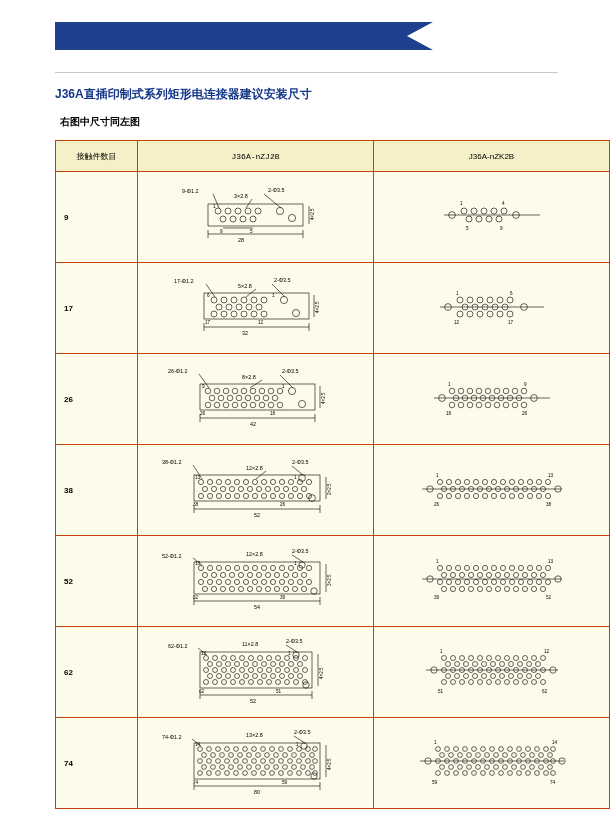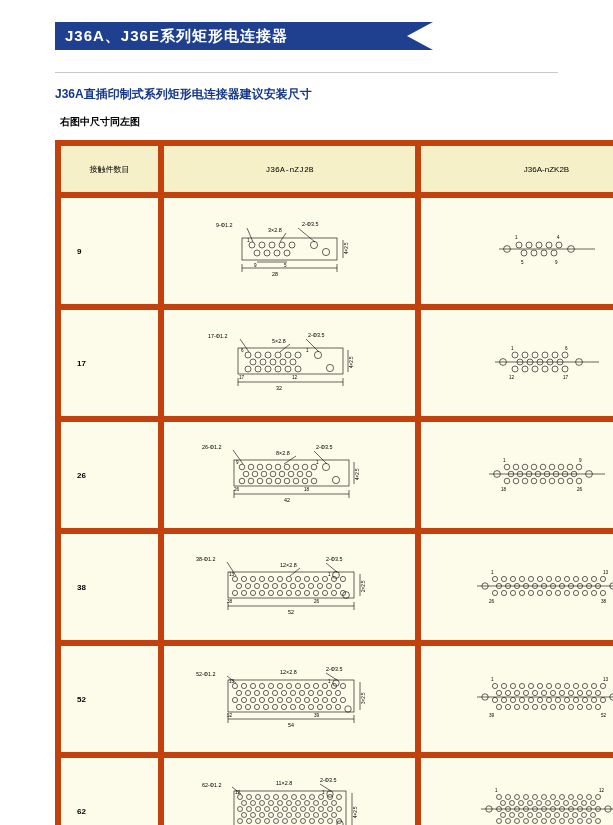--- a/index.html
+++ b/index.html
@@ -43,22 +43,22 @@
     font-size:10px;font-weight:bold;color:#000;
   }
 
   
   .tbl{
     position:absolute;left:55px;top:140px;width:503px;
     border-collapse:collapse;
     table-layout:fixed;
   }
   .tbl td,.tbl th{
-    border:6px solid #c2410c;
-    padding:16px;
+    border:1px solid #c2410c;
+    padding:8px;
     vertical-align:middle;
   }
   .tbl thead th{
     background:#f5f0c8;
     font-size:8px;
     font-weight:normal;
     height:14px;
     color:#000;
   }
   .col-num{width:65px;}
@@ -73,21 +73,20 @@
   .rowcell{position:relative;height:74px;}
   .svgwrap{display:block;width:100%;height:74px;}
   text{font-family:"Liberation Sans",sans-serif;}
 </style>
 </head>
 <body>
 
 <div class="banner">
   <div class="banner-bg"></div>
   <div class="banner-arrow"></div>
-  <div class="banner-title">J36A、J36E系列矩形电连接器</div>
 </div>
 <div class="rule"></div>
 <div class="subtitle">J36A直插印制式系列矩形电连接器建议安装尺寸</div>
 <div class="note">右图中尺寸同左图</div>
 
 <table class="tbl">
   <thead>
     <tr>
       <th class="col-num">接触件数目</th>
       <th class="col-a">J36A-nZJ2B</th>

